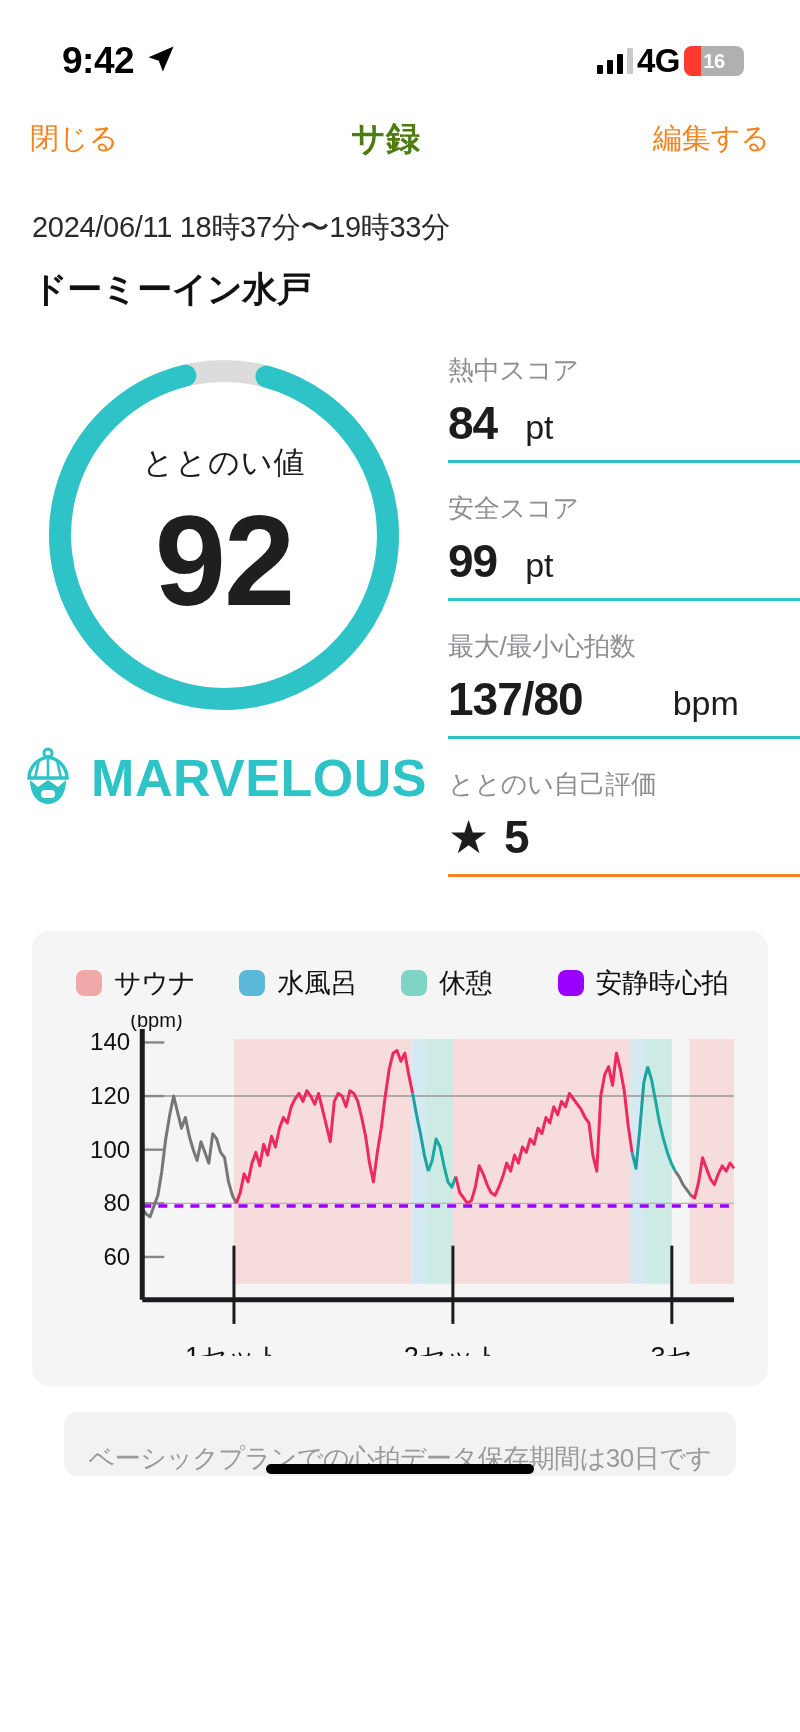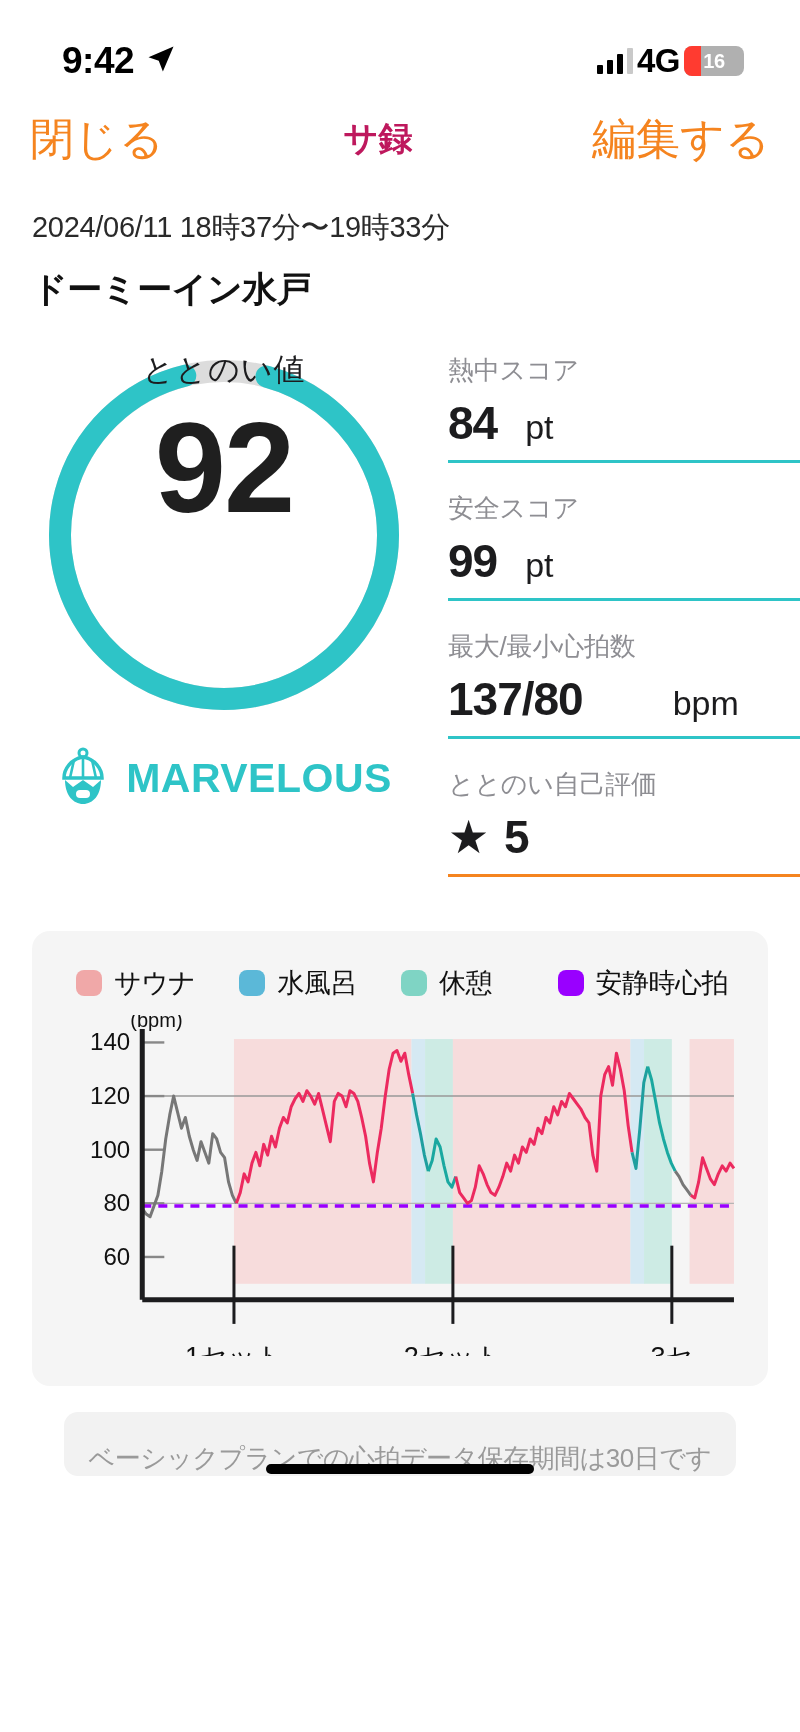--- a/index.html
+++ b/index.html
@@ -35,45 +35,45 @@
   .batt-num {
     position:relative; width:100%; text-align:center;
     font-size:20px; font-weight:700; color:#fff; z-index:2; letter-spacing:-0.3px;
   }
 
   
   .navbar {
     height: 86px; display:flex; align-items:center; justify-content:space-between;
     padding: 0 30px;
   }
-  .nav-btn { font-size:44px; color:#f5841f; font-weight:400; }
-  .nav-title { font-size:34px; color:#be185d; font-weight:700; }
+  .nav-btn { font-size:29px; color:#f5841f; font-weight:400; }
+  .nav-title { font-size:34px; color:#4d7c0f; font-weight:700; }
 
   
   .headinfo { padding: 26px 32px 0 32px; }
   .datetime { font-size:29px; color:#2a2a2a; letter-spacing:-0.3px; }
   .venue { font-size:35px; color:#111; font-weight:700; margin-top:18px; letter-spacing:-0.5px; }
 
   
   .scorearea { display:flex; padding: 36px 0 0 0; }
   .gauge-col { width:448px; display:flex; flex-direction:column; align-items:center; }
   .gauge-wrap { position:relative; width:372px; height:372px; }
   .gauge-wrap svg { display:block; }
   .gauge-center {
     position:absolute; inset:0; display:flex; flex-direction:column;
-    align-items:center; 
+    align-items:center; justify-content:center;
   }
   .gauge-label { font-size:31px; color:#1c1c1e; font-weight:500; letter-spacing:1px; }
   .gauge-value {
     font-size:128px; font-weight:700; color:#1f1f1f; line-height:1.05;
     letter-spacing:-2px; margin-top:10px;
   }
   .badge { display:flex; align-items:center; gap:16px; margin-top:26px; }
   .badge-text {
-    font-size:41px; font-weight:700; color:#2ec4c7; letter-spacing:0.5px;
+    font-size:52px; font-weight:700; color:#2ec4c7; letter-spacing:0.5px;
   }
 
   
   .stats-col { flex:1; }
   .stat { padding-top: 4px; }
   .stat + .stat { margin-top: 24px; }
   .stat-label { font-size:26px; color:#8e8e93; letter-spacing:-0.2px; }
   .stat-valrow {
     display:flex; align-items:baseline; flex-wrap:wrap;
     margin-top:8px; padding-bottom:10px;

